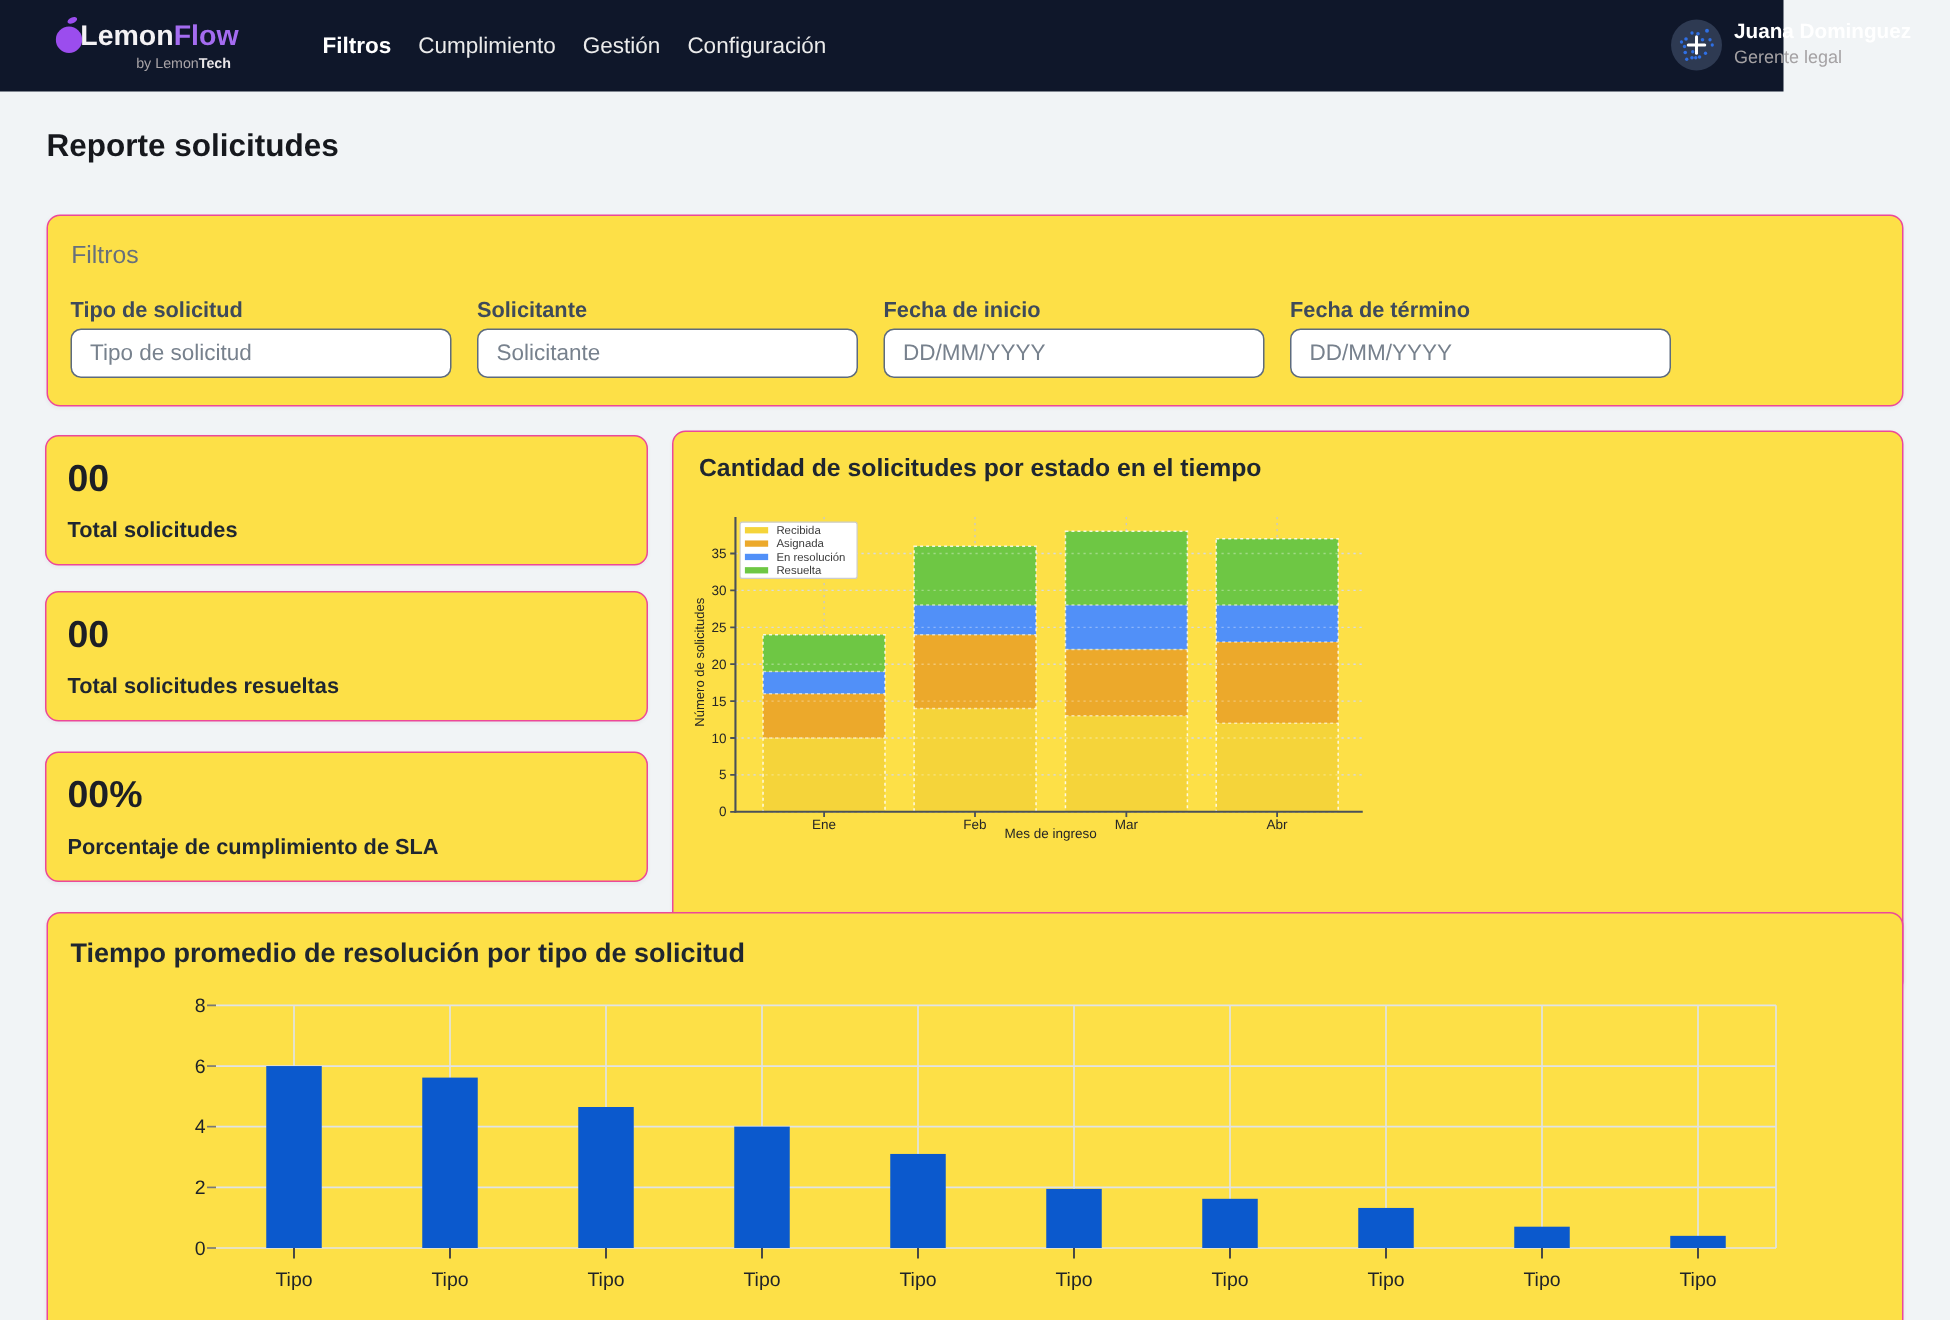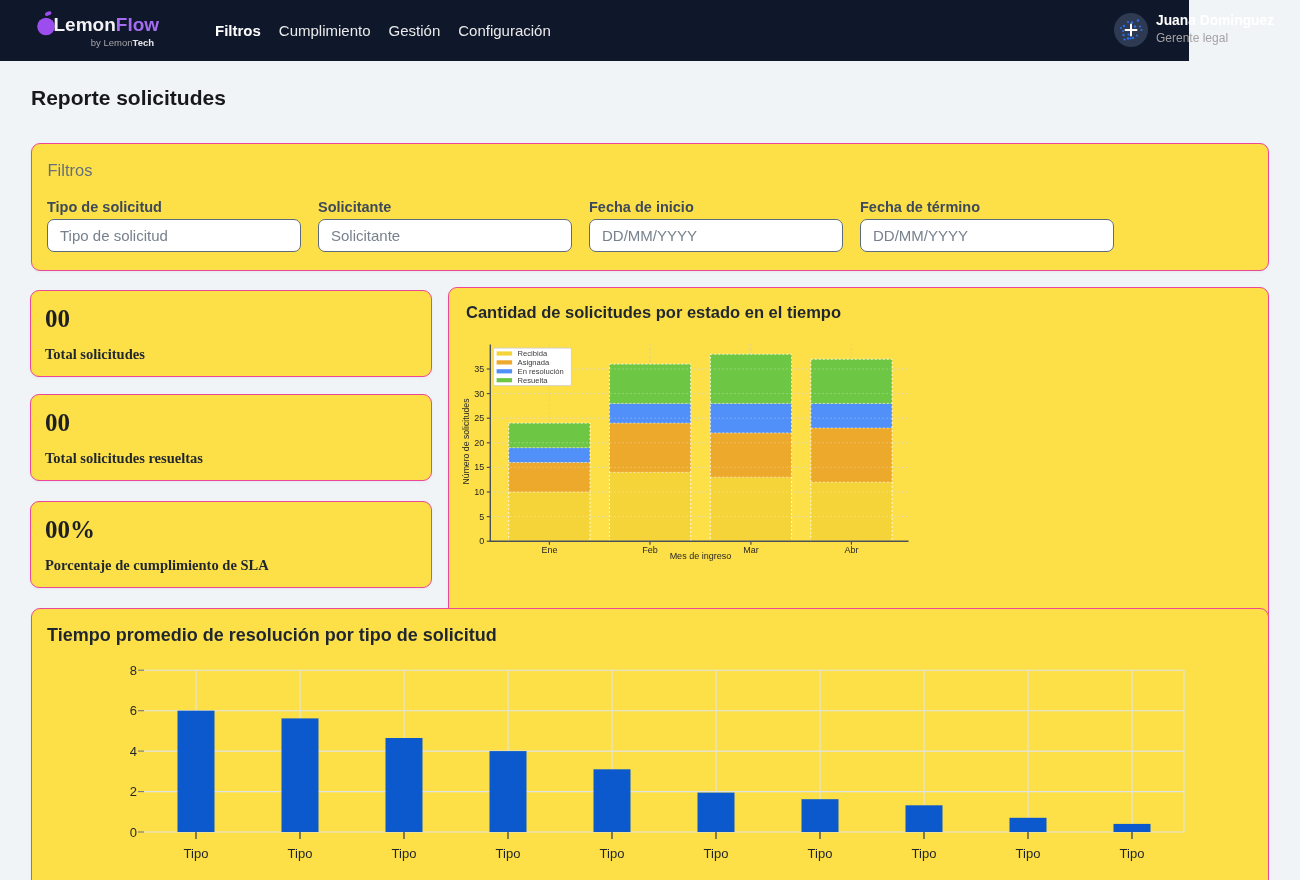--- a/index.html
+++ b/index.html
@@ -31,21 +31,21 @@
   
   #filters { left:31px; top:143px; width:1238px; height:128px; }
   #filters .flt { position:absolute; left:15.5px; top:17px; font-size:16.5px; color:#67707c; }
   .fgroup { position:absolute; top:55px; }
   .fgroup label { display:block; font-size:14.5px; font-weight:700; color:#3e4a5a; margin-bottom:4px; }
   .finput { width:254px; height:33px; border:1px solid #5d6b7e; border-radius:7px; background:#fff;
             font-size:15px; color:#77818d; line-height:31px; padding-left:12px; }
   #fg1 { left:15px; } #fg2 { left:286px; } #fg3 { left:557px; } #fg4 { left:828px; }
 
   
-  .stat { left:30px; width:402px; height:87px;font-family:Liberation Serif, serif; }
+  .stat { left:30px; width:402px; height:87px; }
   #st1 { top:290px; } #st2 { top:394px; } #st3 { top:501px;padding-left:32px; }
   .stat .num { position:absolute; left:14px; top:14px; font-size:25px; font-weight:700; color:#1c1f26; }
   .stat .lbl { position:absolute; left:14px; top:55px; font-size:14.5px; font-weight:600; color:#1f2630; }
 
   
   #cc1 { left:448px; top:287px; width:821px; height:376px; }
   #cc1 h2 { position:absolute; left:17px; top:15px; font-size:16.5px; font-weight:700; color:#1f2630; }
   #cc2 { left:31px; top:608px; width:1238px; height:300px; }
   #cc2 h2 { position:absolute; left:15px; top:16px; font-size:18px; font-weight:700; color:#1f2630; }
 </style>

